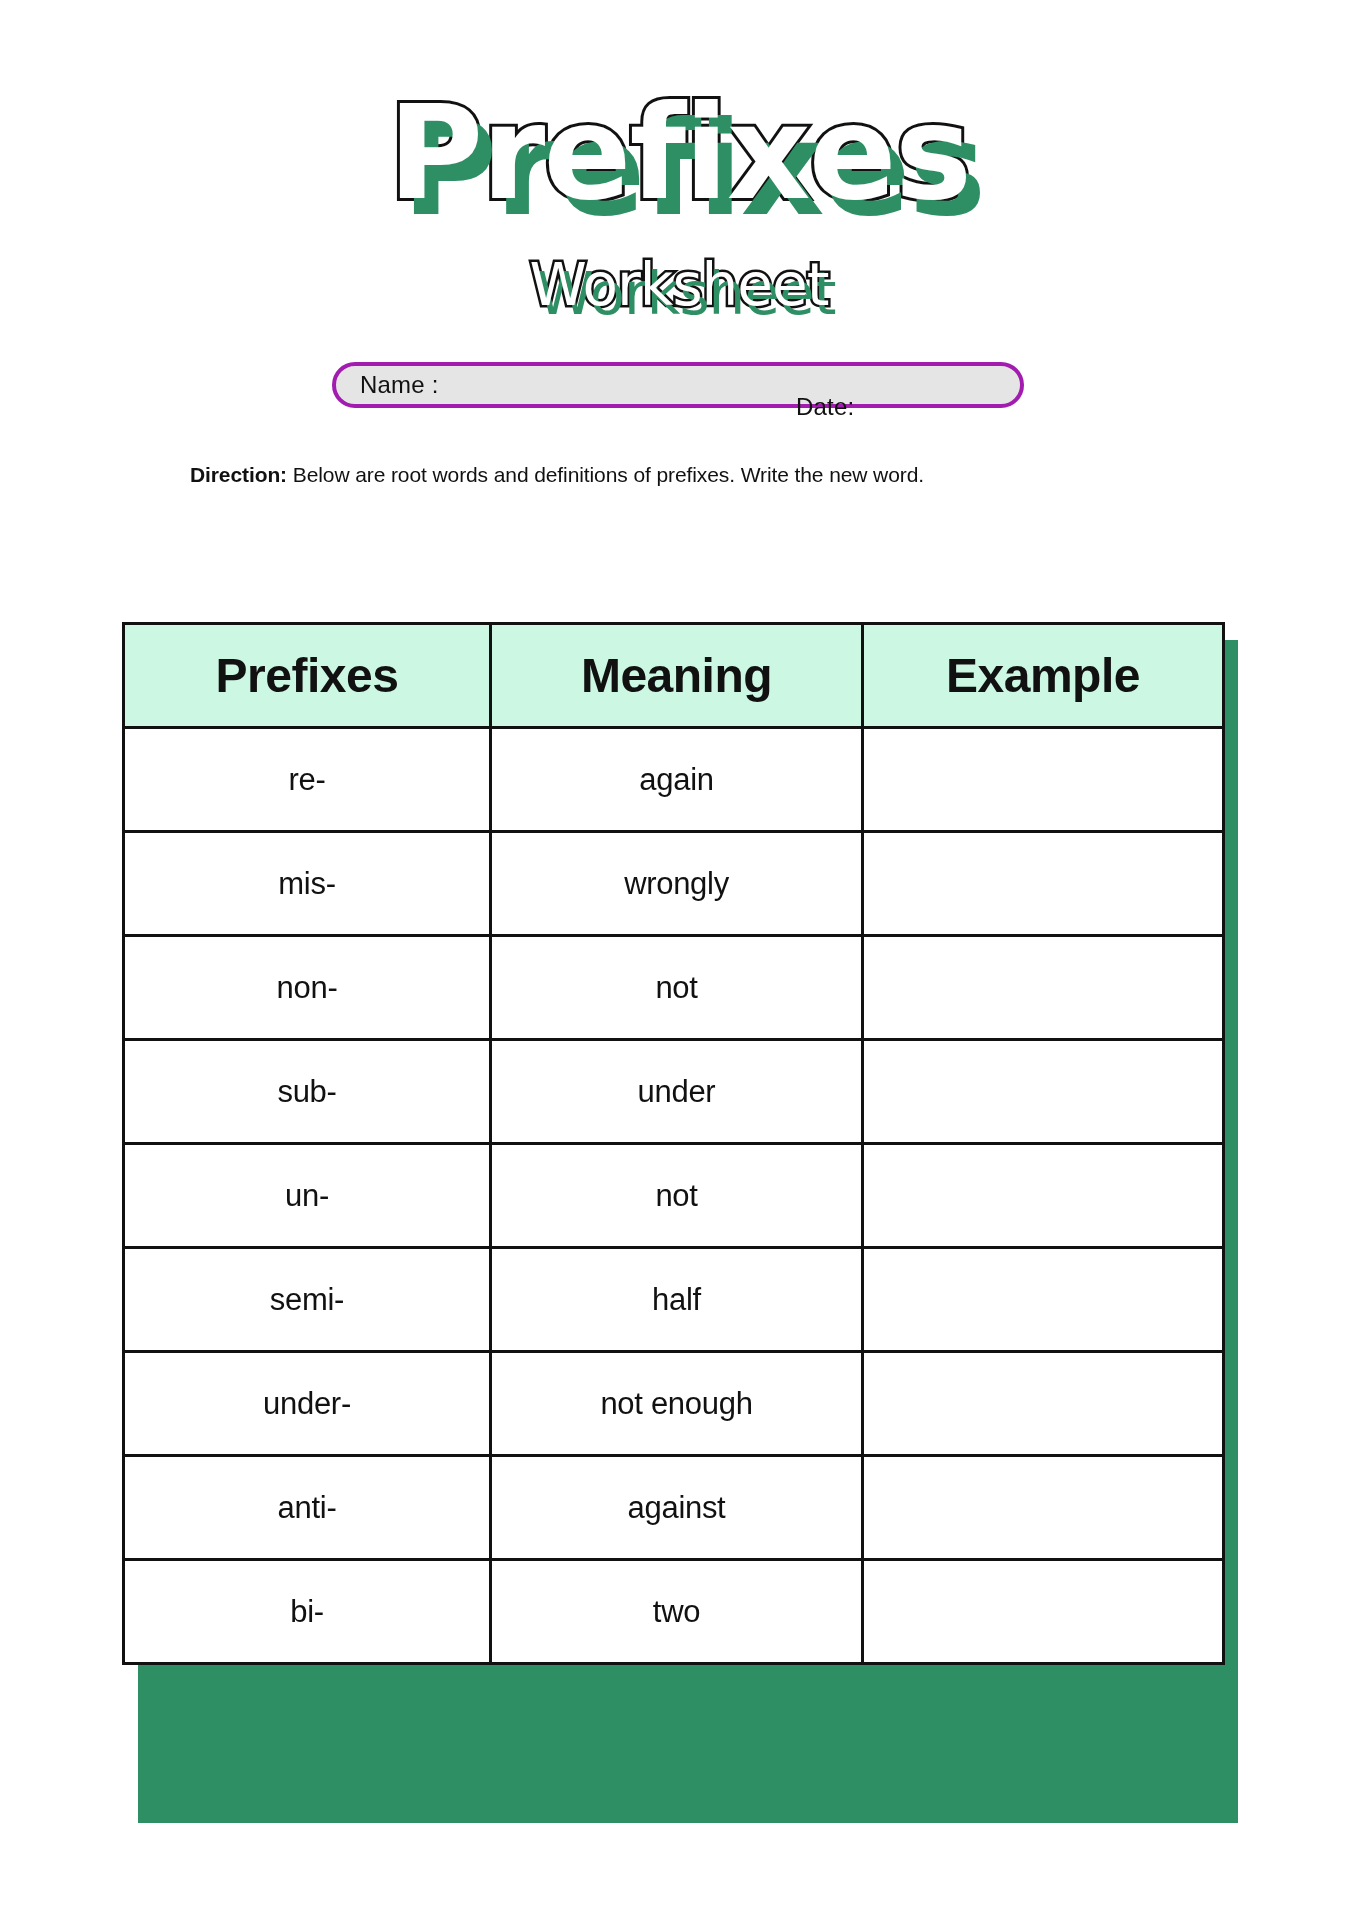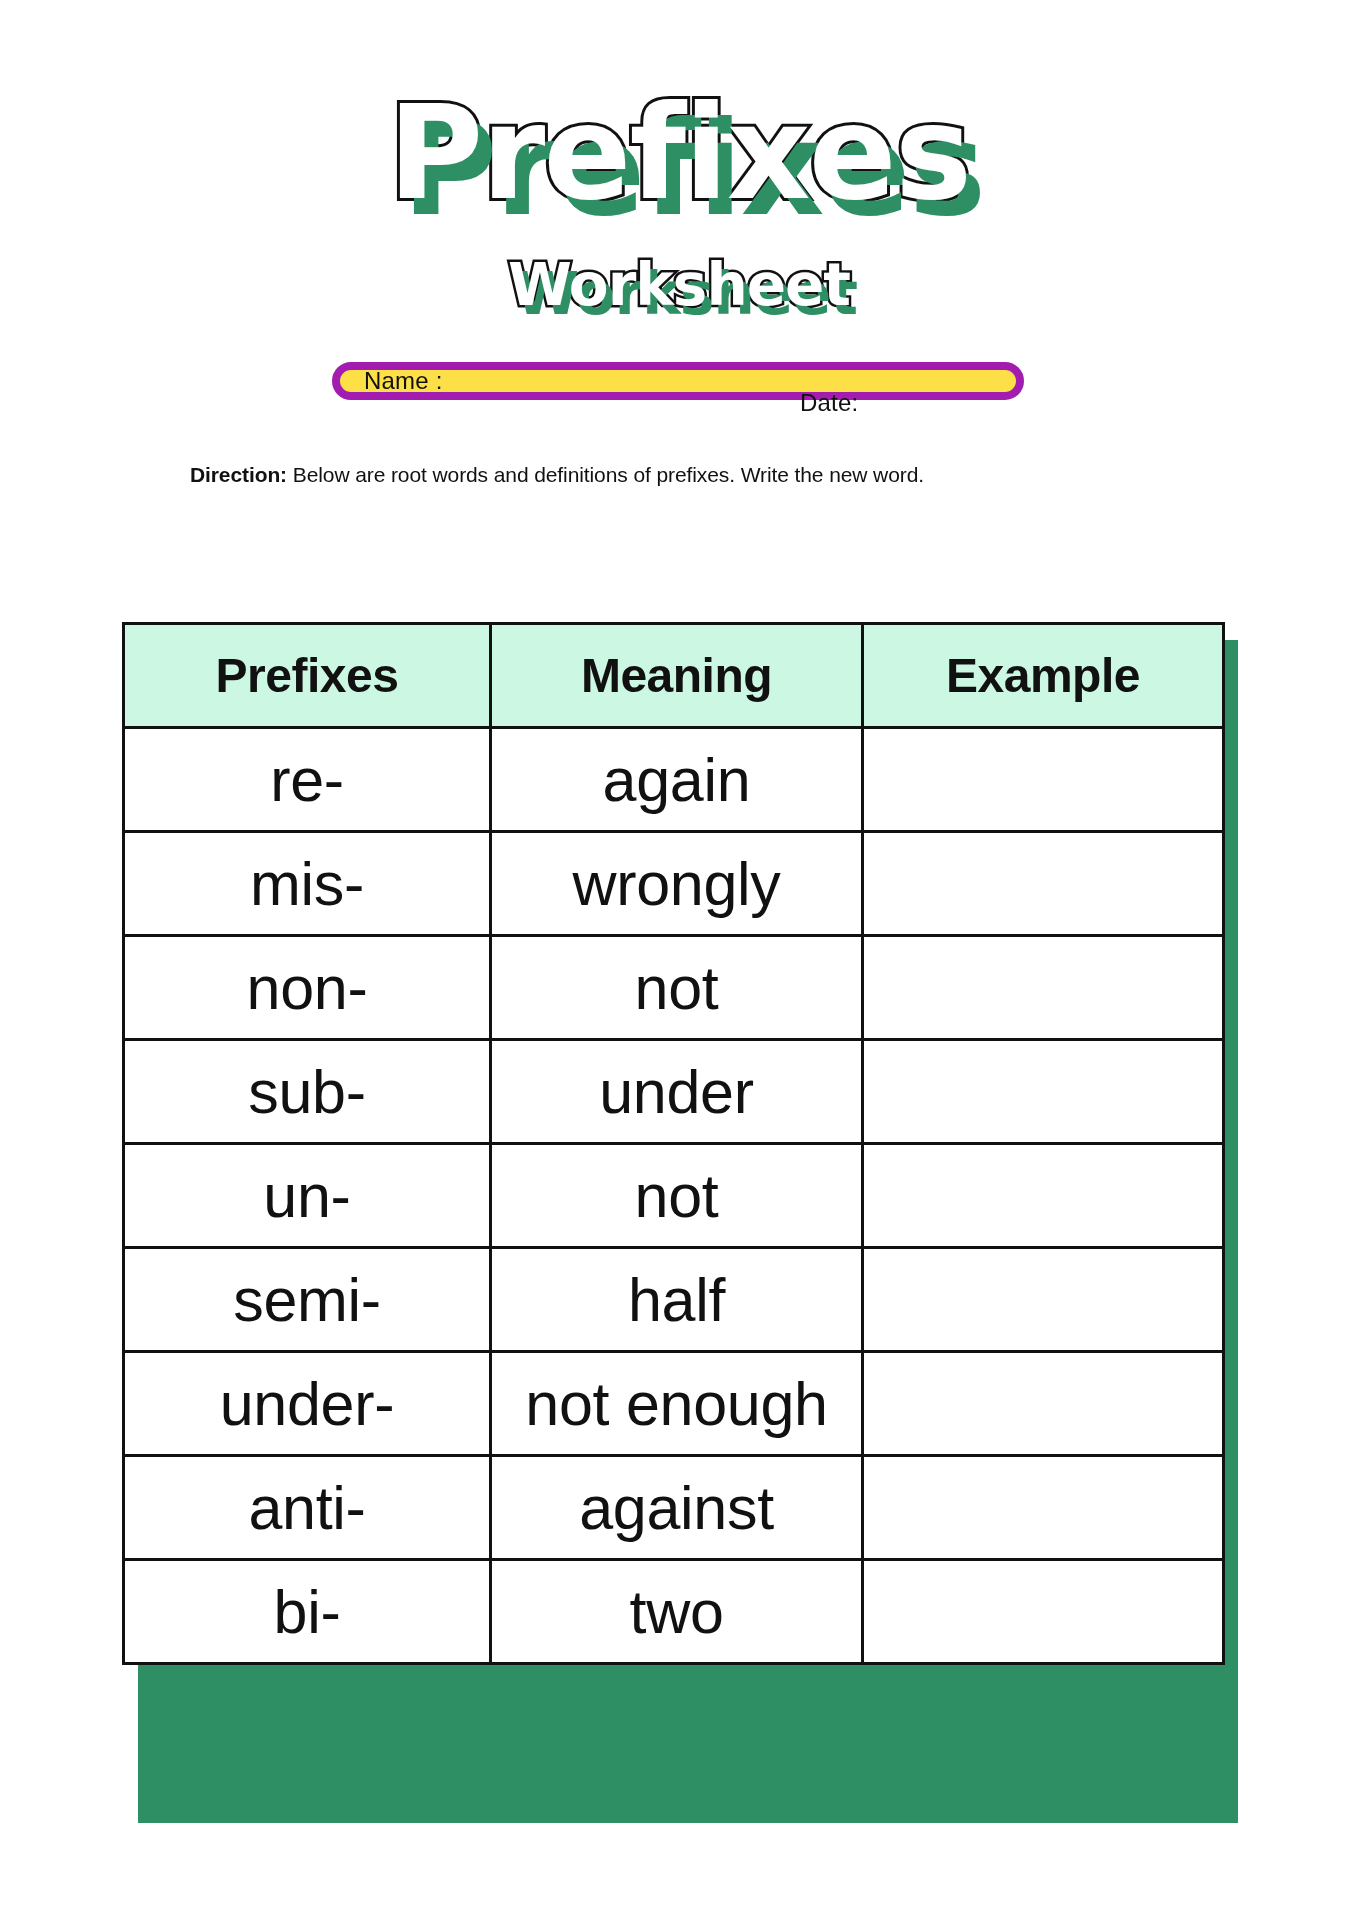--- a/index.html
+++ b/index.html
@@ -48,39 +48,39 @@
     top: 256px;
     left: 0;
     width: 1358px;
     text-align: center;
   }
 
   .title-sub {
     display: inline-block;
     font-family: "DejaVu Sans", sans-serif;
     font-size: 58px;
-    font-weight: bold;
+    font-weight: normal;
     line-height: 1.0;
     letter-spacing: -1px;
     color: #ffffff;
     -webkit-text-stroke: 5px #111111;
     paint-order: stroke fill;
     text-shadow: 7px 9px 0 #2f8f64;
   }
 
   
   .namedate-pill {
     position: absolute;
     top: 362px;
     left: 332px;
     width: 692px;
-    height: 38px;
-    border: 8px solid #a21caf;
+    height: 46px;
+    border: 4px solid #a21caf;
     border-radius: 26px;
-    background: #fde047;
+    background: #e5e5e5;
     display: flex;
     align-items: center;
   }
   .nd-name {
     position: absolute;
     left: 24px;
     font-size: 24px;
     font-weight: 500;
     color: #111111;
     letter-spacing: 0.2px;
@@ -143,21 +143,21 @@
   table.sheet thead th {
     background: #ccf7e3;
     height: 104px;
     font-size: 48px;
     font-weight: bold;
     letter-spacing: -0.5px;
   }
 
   table.sheet tbody td {
     height: 104px;
-    font-size: 61px;
+    font-size: 31px;
     font-weight: 400;
     letter-spacing: -0.3px;
   }
 
   td.tight { letter-spacing: -2.6px; }
   td.blank { }
 </style>
 </head>
 <body>
 

